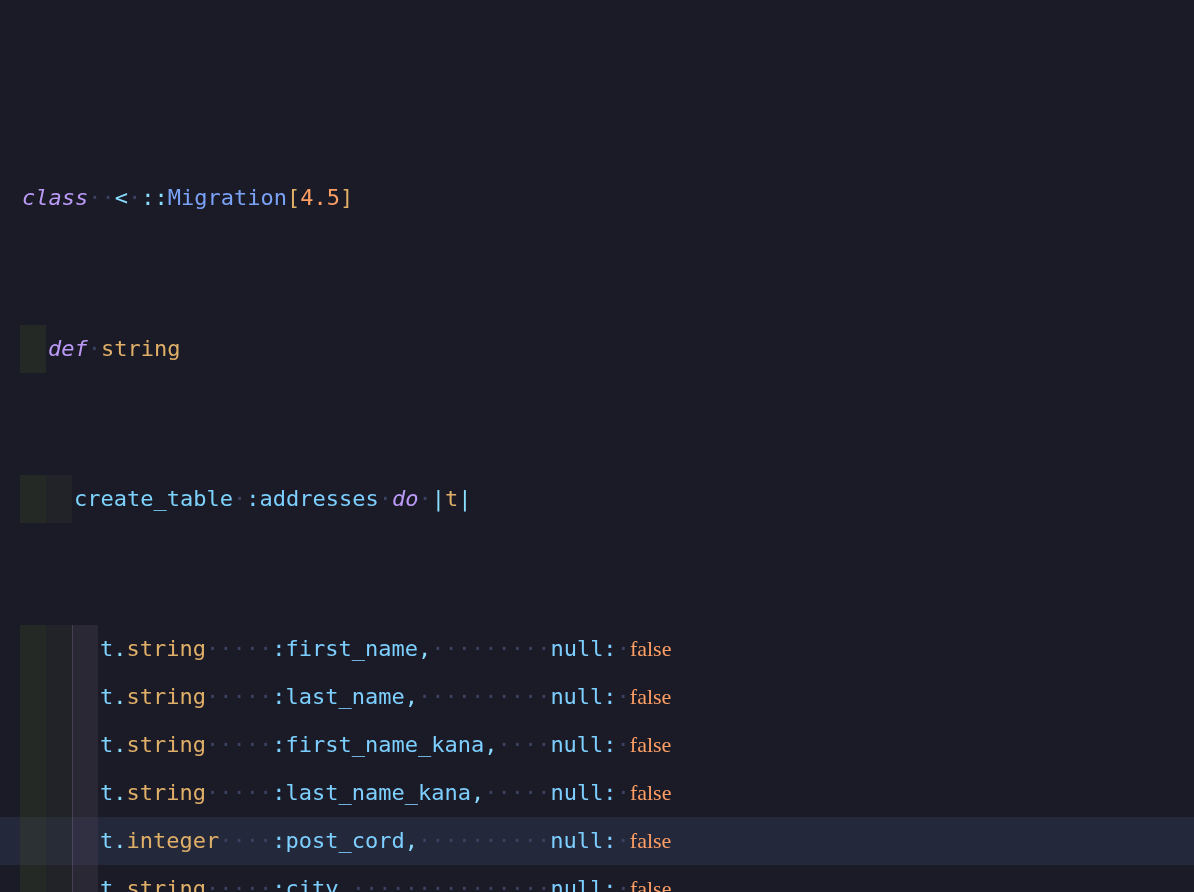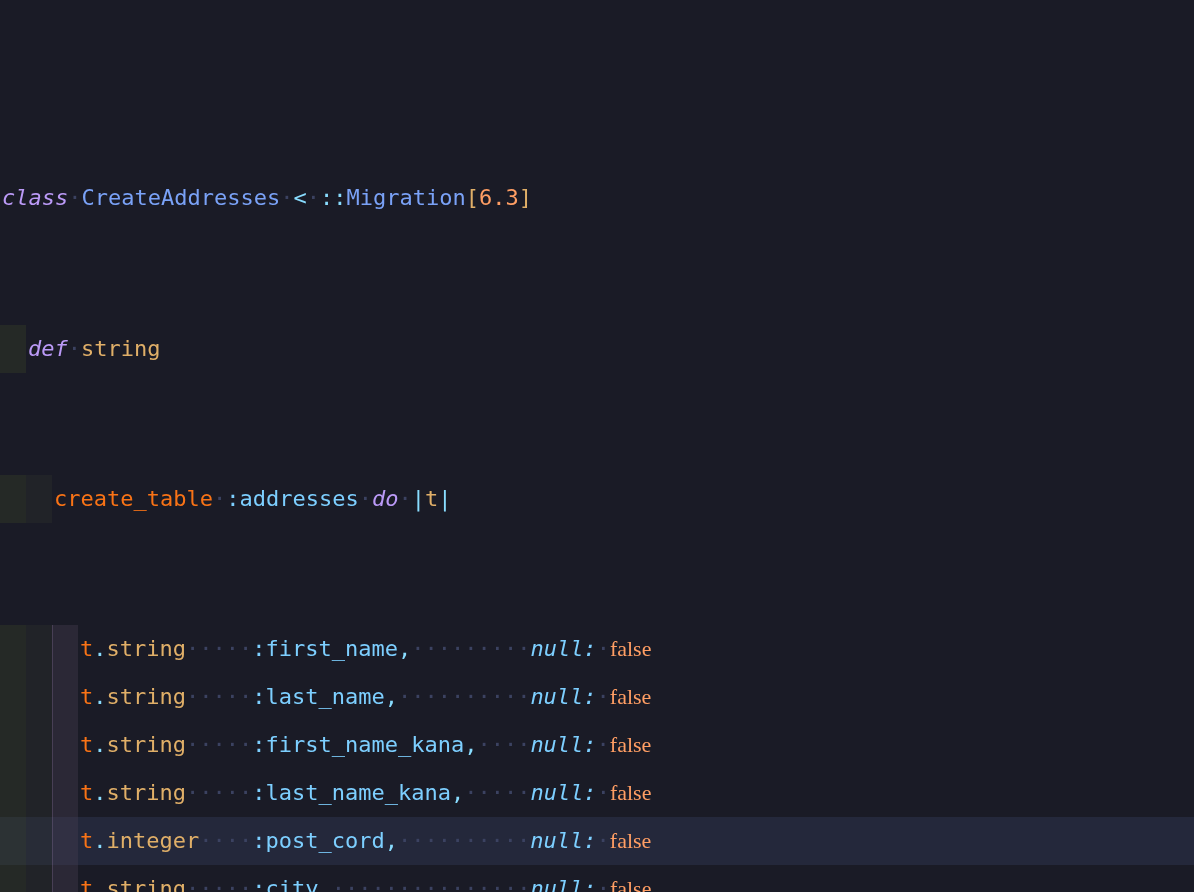--- a/index.html
+++ b/index.html
@@ -12,20 +12,21 @@
     padding: 4px 0;
     width: 1194px;
     height: 892px;
     overflow: hidden;
     white-space: pre;
   }
   .line {
     display: flex;
     align-items: stretch;
     min-height: 48px;
+    padding-left: 20px;
   }
   .line.highlight {
     background: #24283b;
   }
   .gutter {
     display: flex;
     align-items: stretch;
   }
   .guide {
     width: 26px;
@@ -39,37 +40,37 @@
     display: flex;
     align-items: center;
     padding-left: 2px;
   }
   .kw { color: #bb9af7; font-style: italic; }
   .cls { color: #7aa2f7; }
   .op { color: #89ddff; }
   .num { color: #ff9e64; }
   .br { color: #e0af68; }
   .fn { color: #e0af68; }
-  .ident { color: #f97316; }
+  .ident { color: #7dd3fc; }
   .sym { color: #7dcfff; }
   .punc { color: #89ddff; }
   .param { color: #e0af68; }
   .bool { color: #ff9e64; font-family: Liberation Serif, serif; }
-  .key { color: #7dcfff; font-style: italic; }
+  .key { color: #7dcfff; }
   .ws-dot { color: #3b4261; letter-spacing: 0; }
 </style>
 </head>
 <body>
 
 
 
 
 <div class="line">
   <div class="code">
-    <span class="kw">class</span><span class="ws-dot">·</span><span class="cls">CreateAddresses</span><span class="ws-dot">·</span><span class="op">&lt;</span><span class="ws-dot">·</span><span class="op">::</span><span class="cls">Migration</span><span class="br">[</span><span class="num">6.3</span><span class="br">]</span>
+    <span class="kw">class</span><span class="ws-dot">·</span><span class="ws-dot">·</span><span class="op">&lt;</span><span class="ws-dot">·</span><span class="op">::</span><span class="cls">Migration</span><span class="br">[</span><span class="num">4.5</span><span class="br">]</span>
   </div>
 </div>
 
 
 <div class="line">
   <div class="gutter"><span class="guide g1"></span></div>
   <div class="code">
     <span class="kw">def</span><span class="ws-dot">·</span><span class="fn">string</span>
   </div>
 </div>

